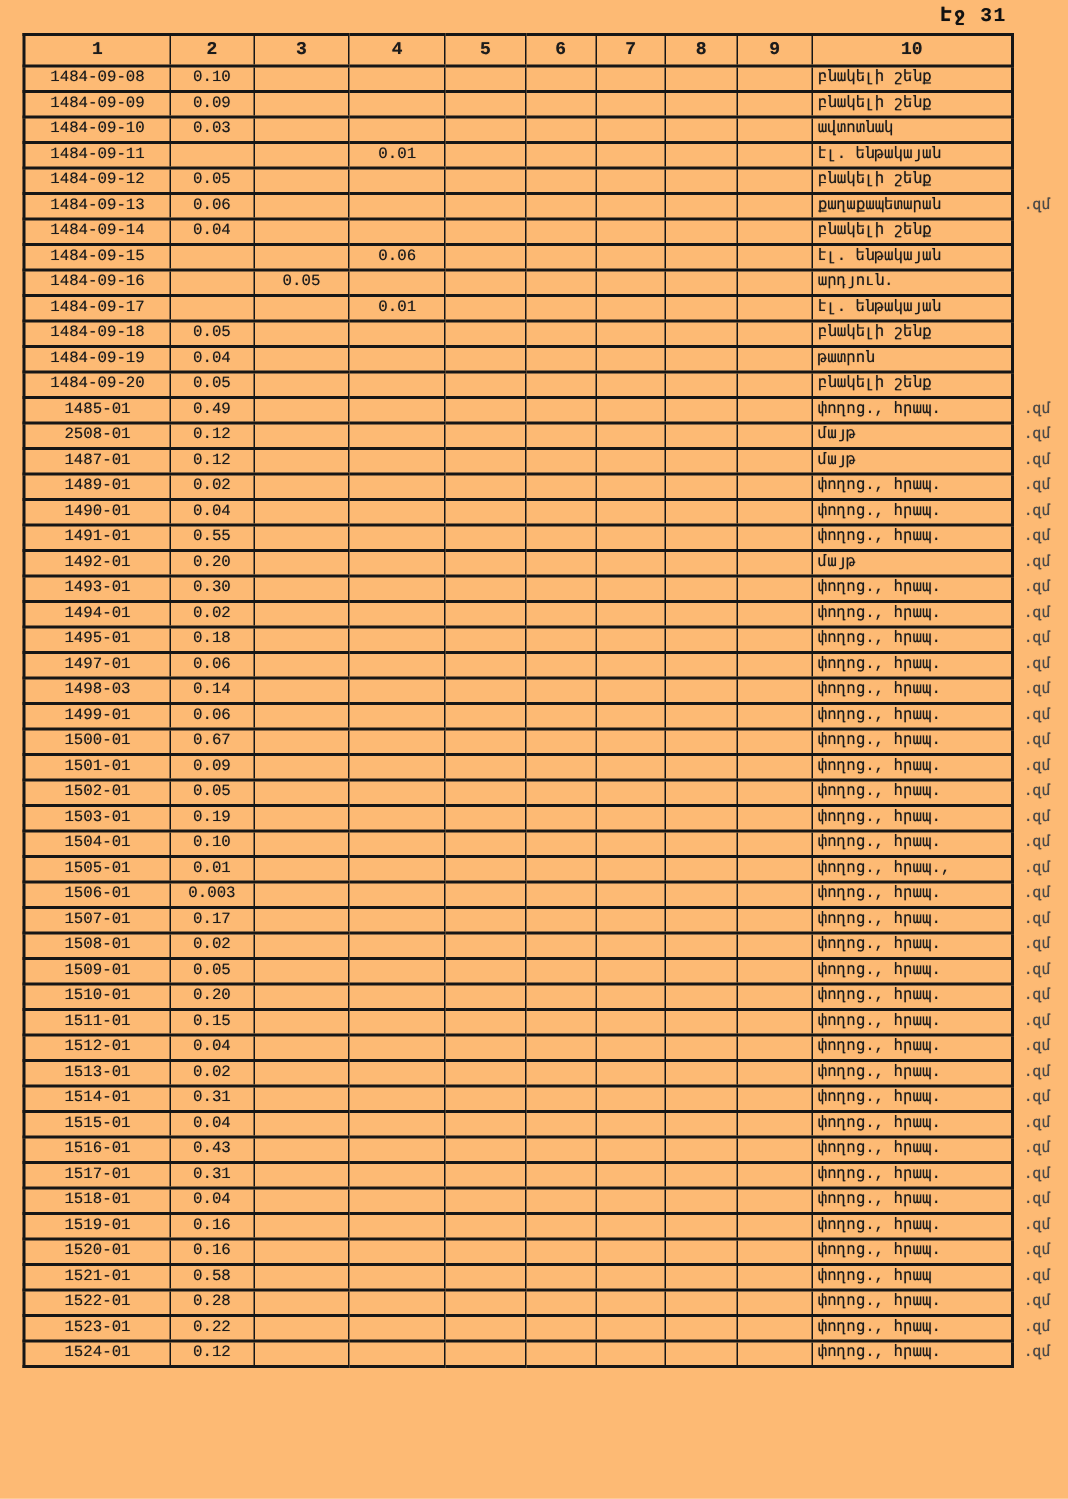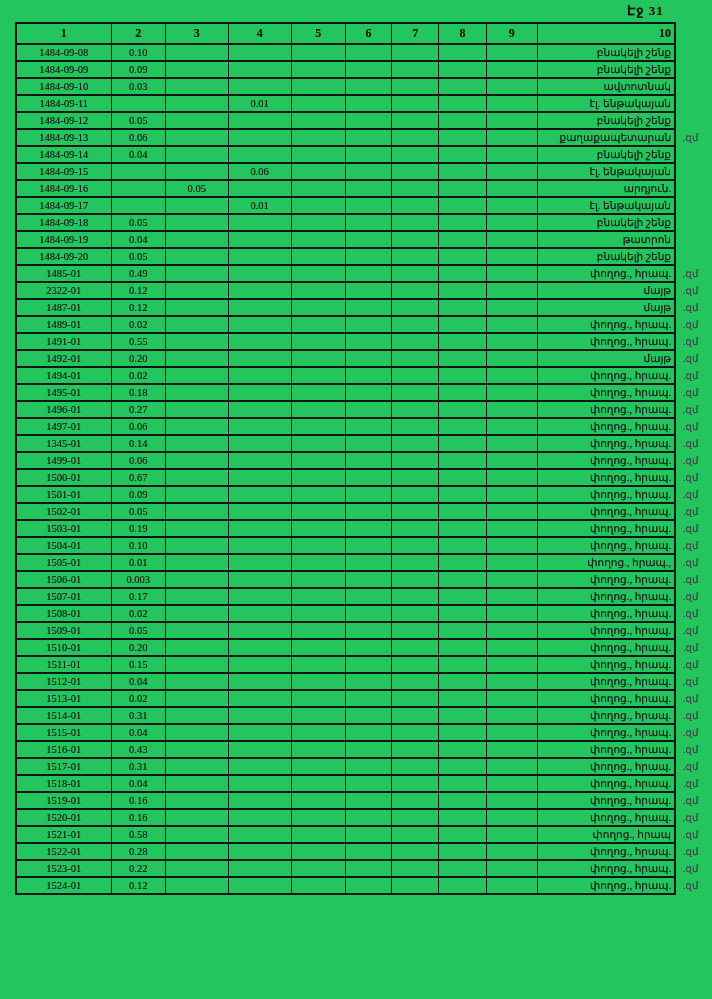--- a/index.html
+++ b/index.html
@@ -1,20 +1,20 @@
 <!DOCTYPE html>
 <html><head>
 <meta charset="utf-8">
 <style>
   html,body{margin:0;padding:0;}
   .page{
     position:relative;
     width:712px;height:999px;
-    background:#22c55e;
-    font-family:Liberation Serif, serif;
+    background:#fdba74;
+    font-family:Liberation Mono, monospace;
     color:#1b1b1b;
     overflow:hidden;
   }
   .page-label{
     position:absolute;top:3px;left:627px;
     font-size:13px;font-weight:bold;letter-spacing:1px;
     color:#111;
   }
   table.grid{
     position:absolute;top:22px;left:15px;
@@ -29,21 +29,21 @@
     height:15px;line-height:13px;
     padding:0 3px;
     overflow:hidden;white-space:nowrap;
     font-weight:normal;
     color:#1b1b1b;
   }
   table.grid th{
     font-weight:bold;font-size:12px;text-align:center;height:19px;
   }
   table.grid td:first-child, table.grid th:first-child{border-left:2px solid #161616;}
-  table.grid td:nth-child(10), table.grid th:nth-child(10){border-right:2px solid #161616;text-align:right;}
+  table.grid td:nth-child(10), table.grid th:nth-child(10){border-right:2px solid #161616;}
   
   table.grid td.margin-cell, table.grid th.margin-cell{
     border:none;background:transparent;
     font-size:10px;color:#4a4a4a;
     padding-left:7px;text-align:left;font-weight:normal;
   }
   td.cell-id{text-align:center;padding-left:5px;}
   td.cell-val{text-align:center;}
   td.cell-desc{text-align:left;padding-left:4px;}
   
@@ -248,21 +248,21 @@
           <td class="cell-val"></td>
           <td class="cell-val"></td>
           <td class="cell-val"></td>
           <td class="cell-val"></td>
           <td class="cell-val"></td>
           <td class="cell-val"></td>
           <td class="cell-desc">փողոց., հրապ.</td>
           <td class="margin-cell">.զմ</td>
         </tr>
         <tr>
-          <td class="cell-id">2322-01</td>
+          <td class="cell-id">2508-01</td>
           <td class="cell-val">0.12</td>
           <td class="cell-val"></td>
           <td class="cell-val"></td>
           <td class="cell-val"></td>
           <td class="cell-val"></td>
           <td class="cell-val"></td>
           <td class="cell-val"></td>
           <td class="cell-val"></td>
           <td class="cell-desc">մայթ</td>
           <td class="margin-cell">.զմ</td>
@@ -287,20 +287,33 @@
           <td class="cell-val"></td>
           <td class="cell-val"></td>
           <td class="cell-val"></td>
           <td class="cell-val"></td>
           <td class="cell-val"></td>
           <td class="cell-val"></td>
           <td class="cell-desc">փողոց., հրապ.</td>
           <td class="margin-cell">.զմ</td>
         </tr>
         <tr>
+          <td class="cell-id">1490-01</td>
+          <td class="cell-val">0.04</td>
+          <td class="cell-val"></td>
+          <td class="cell-val"></td>
+          <td class="cell-val"></td>
+          <td class="cell-val"></td>
+          <td class="cell-val"></td>
+          <td class="cell-val"></td>
+          <td class="cell-val"></td>
+          <td class="cell-desc">փողոց., հրապ.</td>
+          <td class="margin-cell">.զմ</td>
+        </tr>
+        <tr>
           <td class="cell-id">1491-01</td>
           <td class="cell-val">0.55</td>
           <td class="cell-val"></td>
           <td class="cell-val"></td>
           <td class="cell-val"></td>
           <td class="cell-val"></td>
           <td class="cell-val"></td>
           <td class="cell-val"></td>
           <td class="cell-val"></td>
           <td class="cell-desc">փողոց., հրապ.</td>
@@ -313,20 +326,33 @@
           <td class="cell-val"></td>
           <td class="cell-val"></td>
           <td class="cell-val"></td>
           <td class="cell-val"></td>
           <td class="cell-val"></td>
           <td class="cell-val"></td>
           <td class="cell-desc">մայթ</td>
           <td class="margin-cell">.զմ</td>
         </tr>
         <tr>
+          <td class="cell-id">1493-01</td>
+          <td class="cell-val">0.30</td>
+          <td class="cell-val"></td>
+          <td class="cell-val"></td>
+          <td class="cell-val"></td>
+          <td class="cell-val"></td>
+          <td class="cell-val"></td>
+          <td class="cell-val"></td>
+          <td class="cell-val"></td>
+          <td class="cell-desc">փողոց., հրապ.</td>
+          <td class="margin-cell">.զմ</td>
+        </tr>
+        <tr>
           <td class="cell-id">1494-01</td>
           <td class="cell-val">0.02</td>
           <td class="cell-val"></td>
           <td class="cell-val"></td>
           <td class="cell-val"></td>
           <td class="cell-val"></td>
           <td class="cell-val"></td>
           <td class="cell-val"></td>
           <td class="cell-val"></td>
           <td class="cell-desc">փողոց., հրապ.</td>
@@ -339,47 +365,34 @@
           <td class="cell-val"></td>
           <td class="cell-val"></td>
           <td class="cell-val"></td>
           <td class="cell-val"></td>
           <td class="cell-val"></td>
           <td class="cell-val"></td>
           <td class="cell-desc">փողոց., հրապ.</td>
           <td class="margin-cell">.զմ</td>
         </tr>
         <tr>
-          <td class="cell-id">1496-01</td>
-          <td class="cell-val">0.27</td>
-          <td class="cell-val"></td>
-          <td class="cell-val"></td>
-          <td class="cell-val"></td>
-          <td class="cell-val"></td>
-          <td class="cell-val"></td>
-          <td class="cell-val"></td>
-          <td class="cell-val"></td>
-          <td class="cell-desc">փողոց., հրապ.</td>
-          <td class="margin-cell">.զմ</td>
-        </tr>
-        <tr>
           <td class="cell-id">1497-01</td>
           <td class="cell-val">0.06</td>
           <td class="cell-val"></td>
           <td class="cell-val"></td>
           <td class="cell-val"></td>
           <td class="cell-val"></td>
           <td class="cell-val"></td>
           <td class="cell-val"></td>
           <td class="cell-val"></td>
           <td class="cell-desc">փողոց., հրապ.</td>
           <td class="margin-cell">.զմ</td>
         </tr>
         <tr>
-          <td class="cell-id">1345-01</td>
+          <td class="cell-id">1498-03</td>
           <td class="cell-val">0.14</td>
           <td class="cell-val"></td>
           <td class="cell-val"></td>
           <td class="cell-val"></td>
           <td class="cell-val"></td>
           <td class="cell-val"></td>
           <td class="cell-val"></td>
           <td class="cell-val"></td>
           <td class="cell-desc">փողոց., հրապ.</td>
           <td class="margin-cell">.զմ</td>

